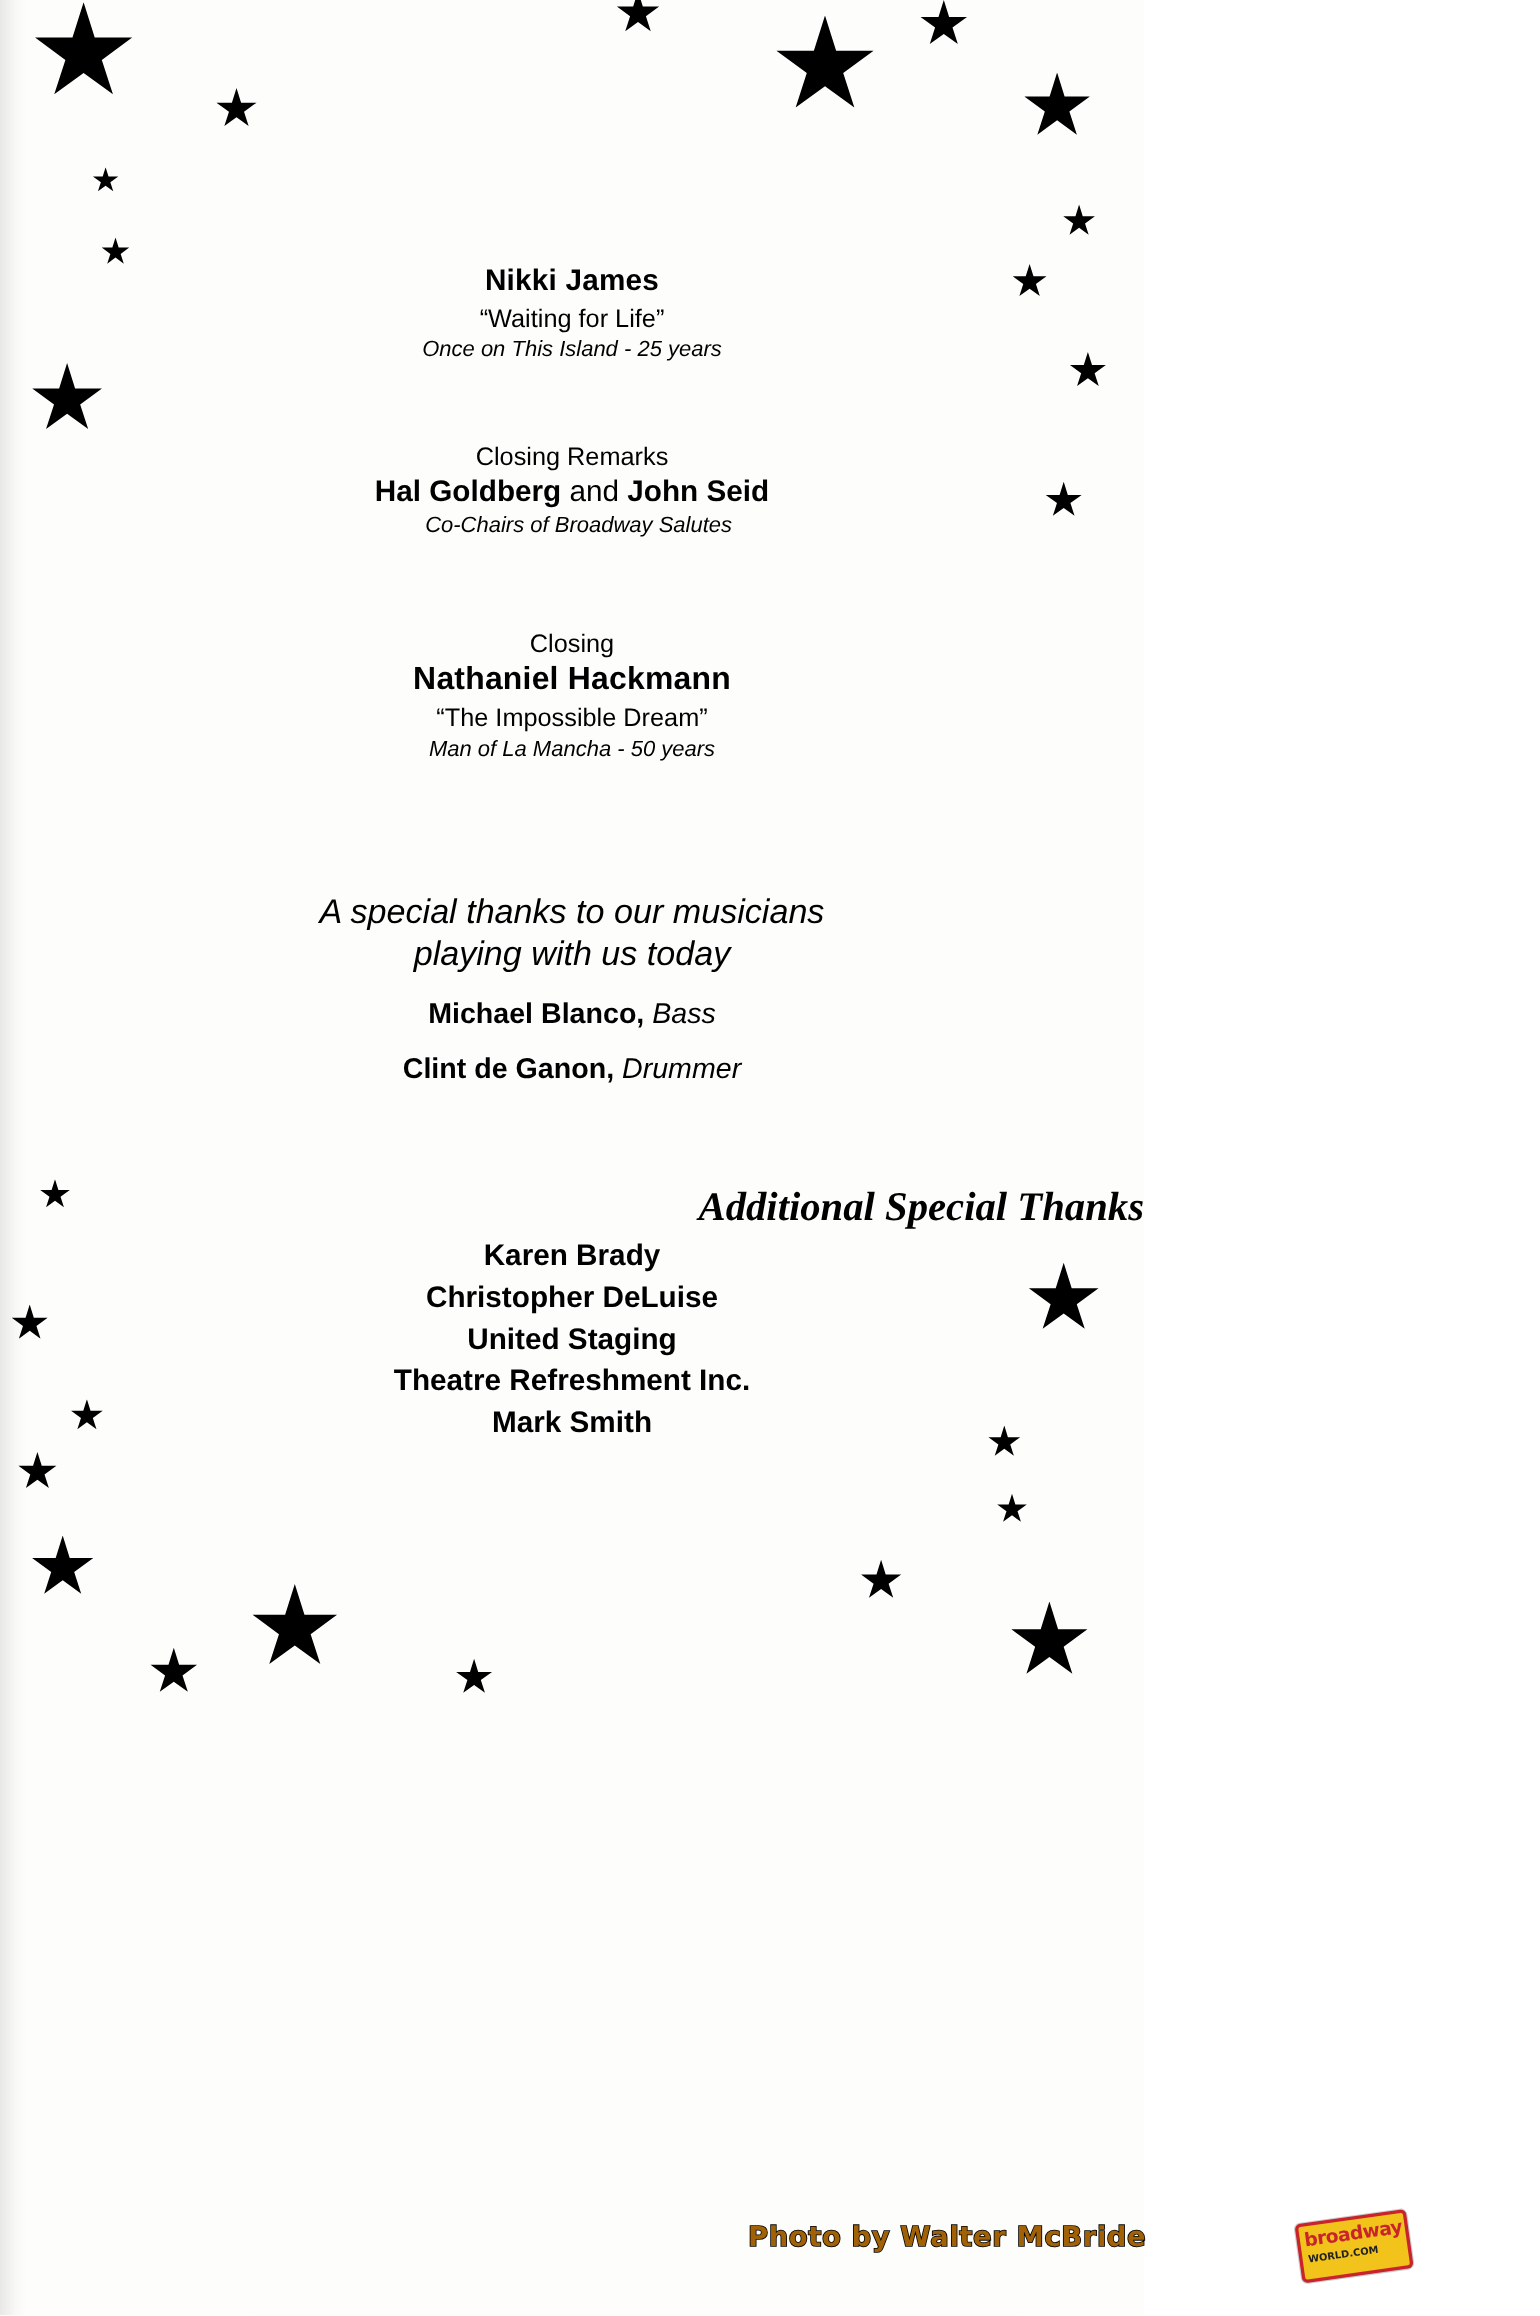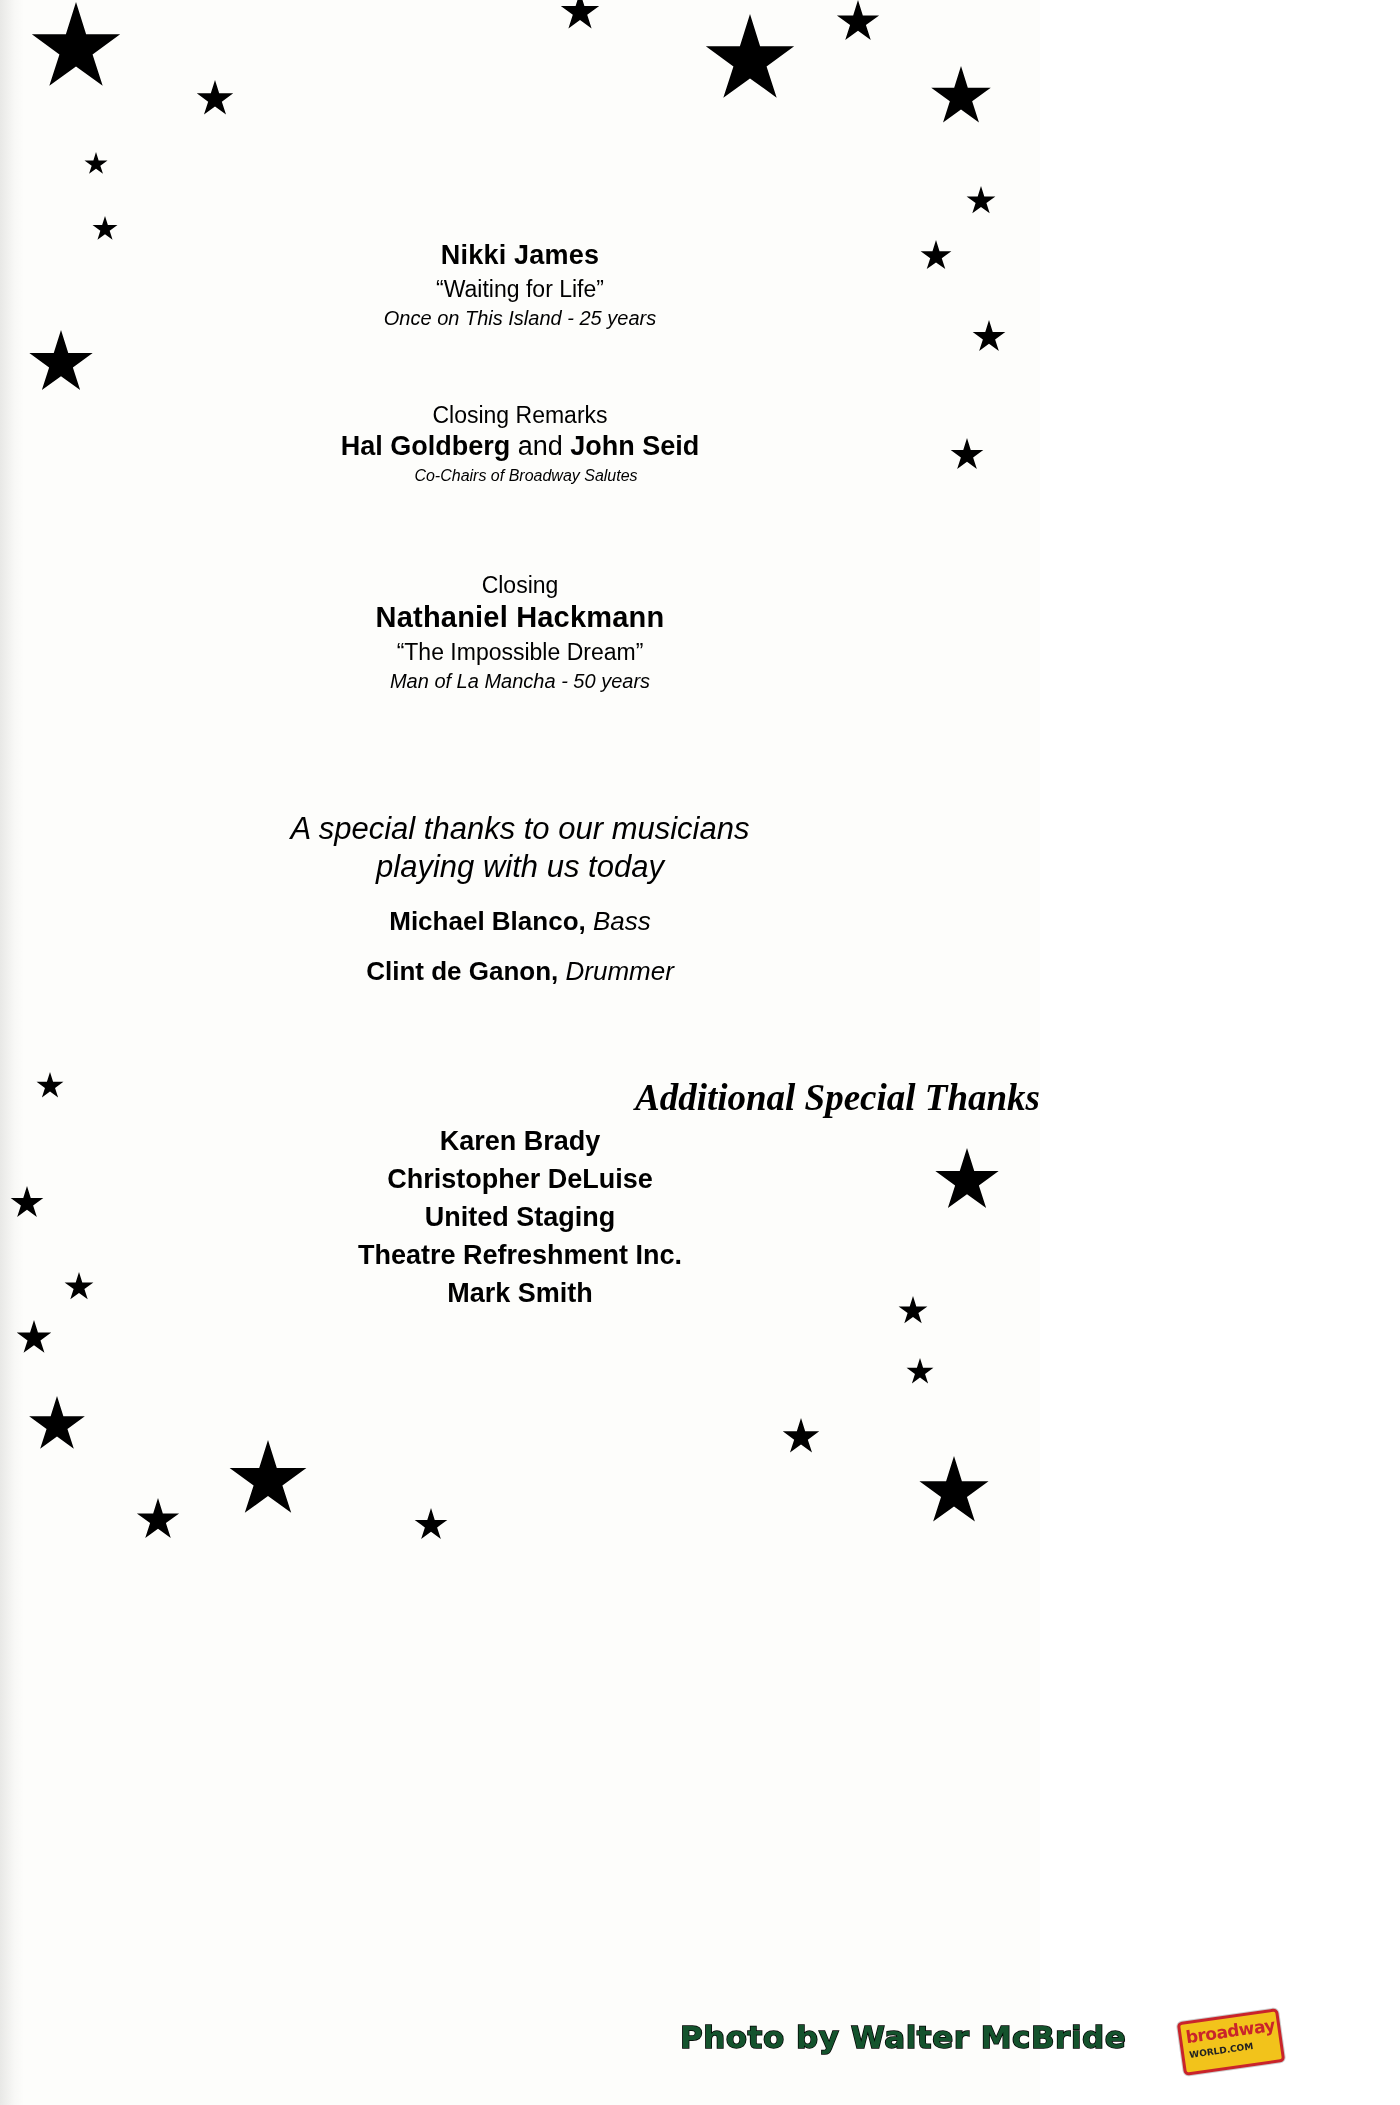--- a/index.html
+++ b/index.html
@@ -69,21 +69,21 @@
   .plain {
     font-size: 23px;
     margin-bottom: 2px;
   }
   .mixed {
     font-size: 27px;
   }
   .mixed b { font-weight: bold; margin-top: 13px; }
   .role {
     font-style: italic;
-    font-size: 16px;
+    font-size: 20px;
     margin-top: 5px;
     padding-left: 12px;
   }
 
   .thanks-head {
     font-family: Liberation Sans, sans-serif;
     font-style: italic;
     font-size: 31px;
     line-height: 1.22;
     font-weight: 500;
@@ -114,23 +114,23 @@
     left: 680px;
     top: 2015px;
     width: 560px;
     height: 54px;
   }
   #credit-text {
     position: absolute;
     left: 0; top: 4px;
     font-family: "DejaVu Sans", sans-serif;
     font-weight: bold;
-    font-size: 31px;
+    font-size: 25px;
     letter-spacing: 0.5px;
-    color: #14532d;
+    color: #a16207;
     -webkit-text-stroke: 1.5px #000000;
     paint-order: stroke fill;
     white-space: nowrap;
   }
   #credit-logo {
     position: absolute;
     left: 500px;
     top: 0px;
     width: 96px;
     height: 48px;

